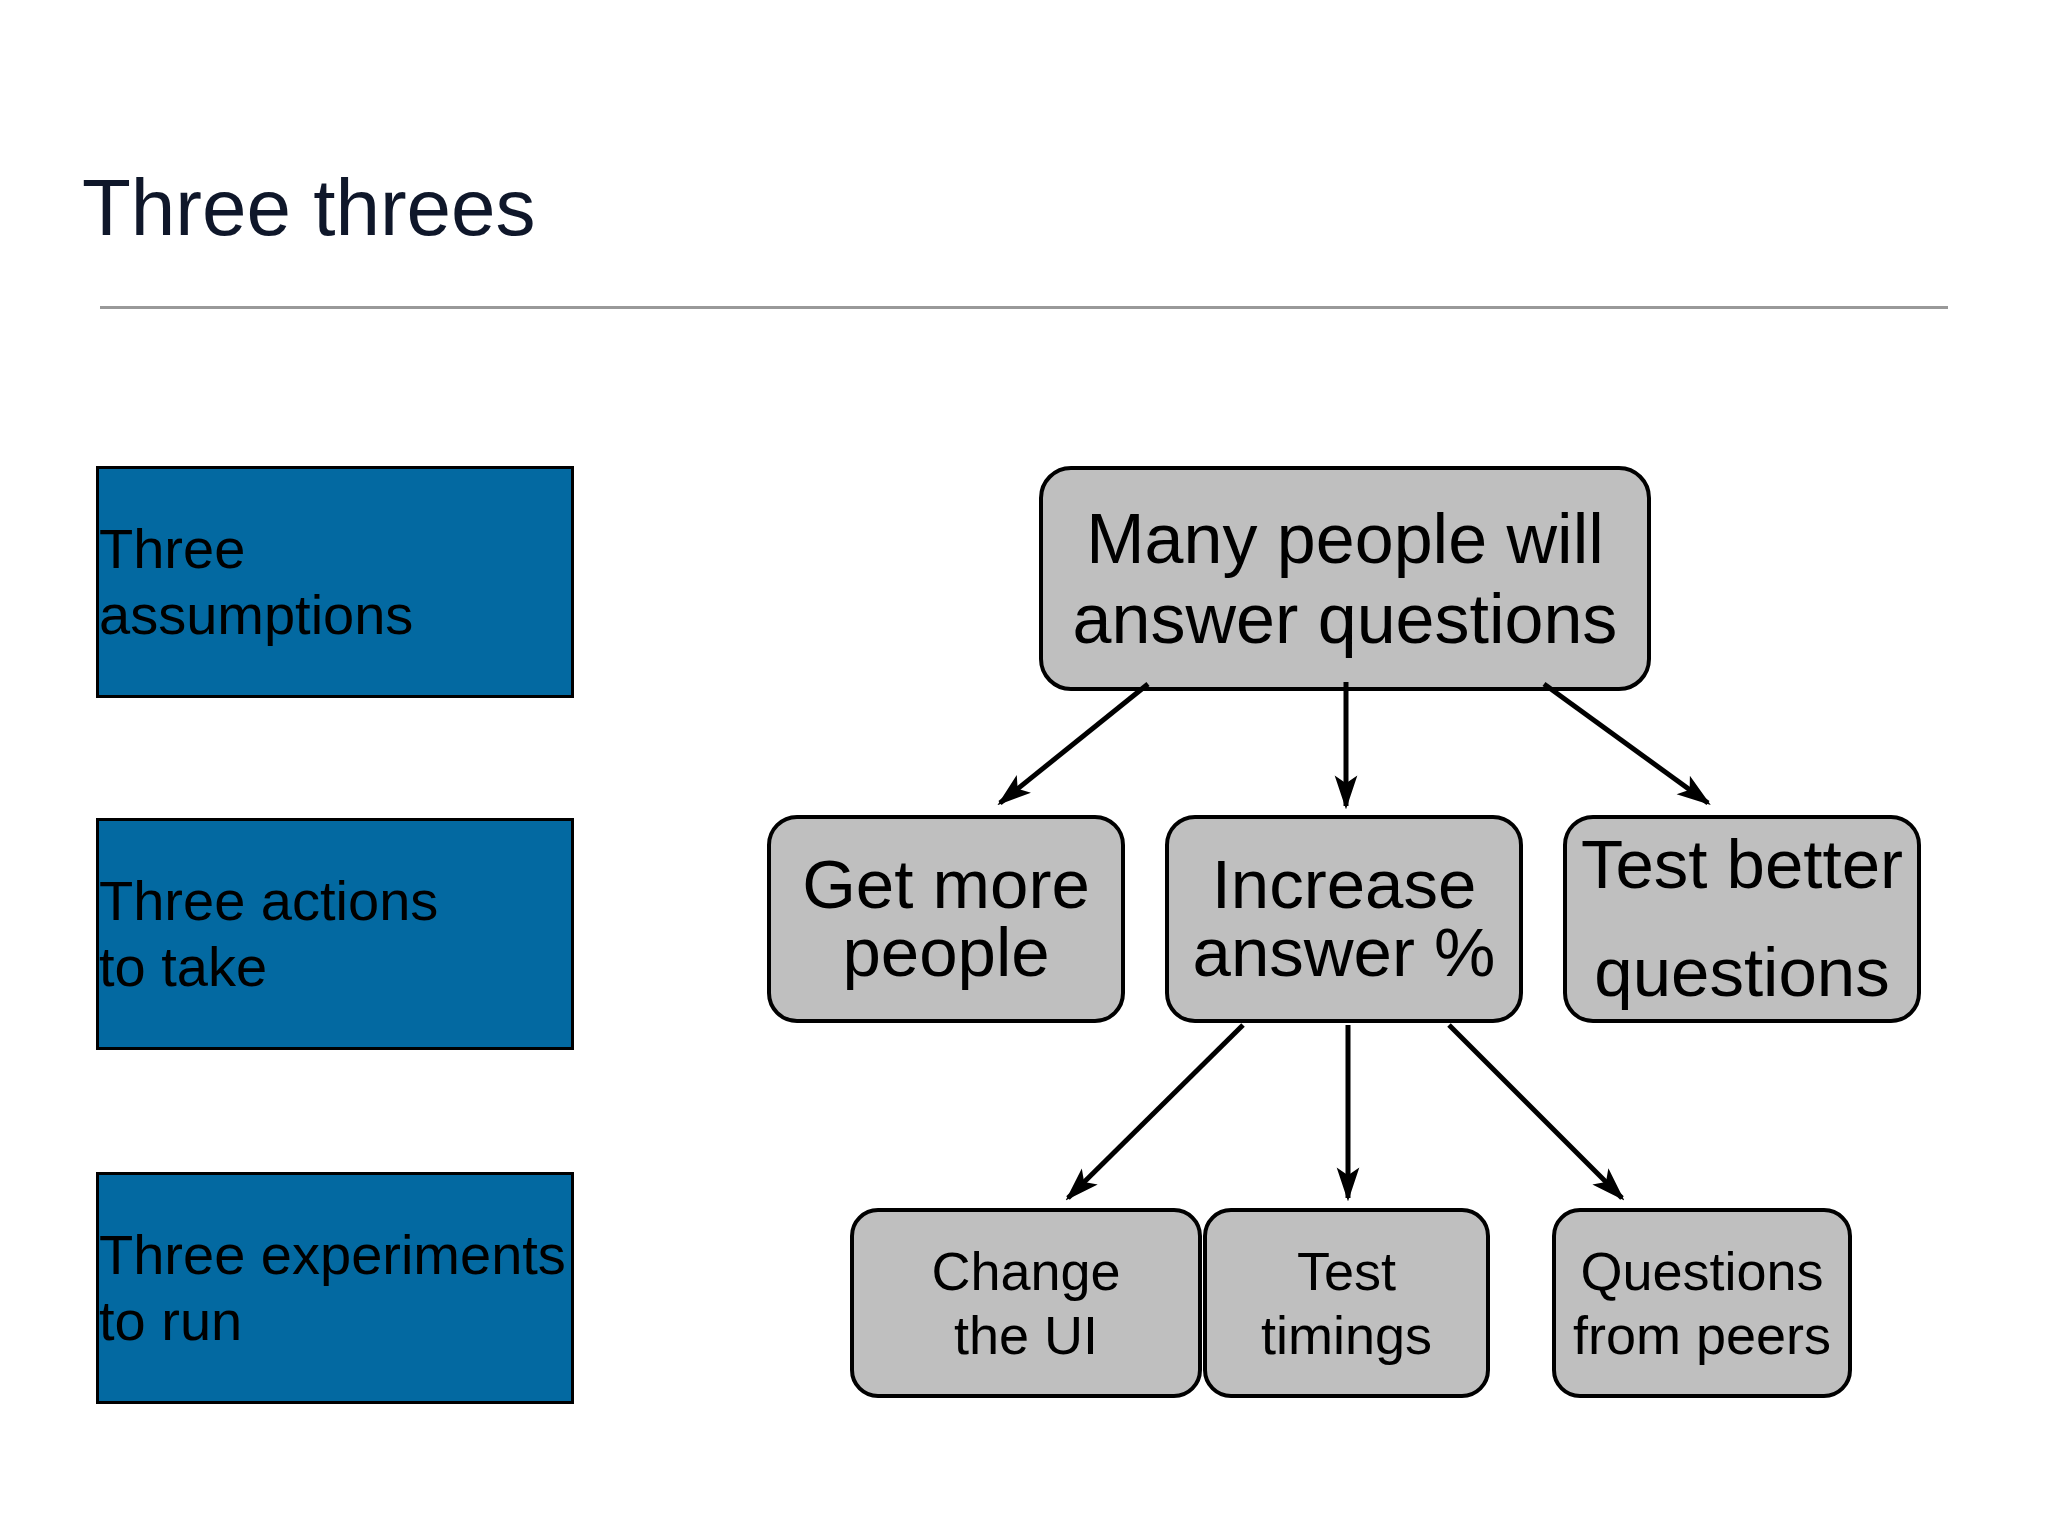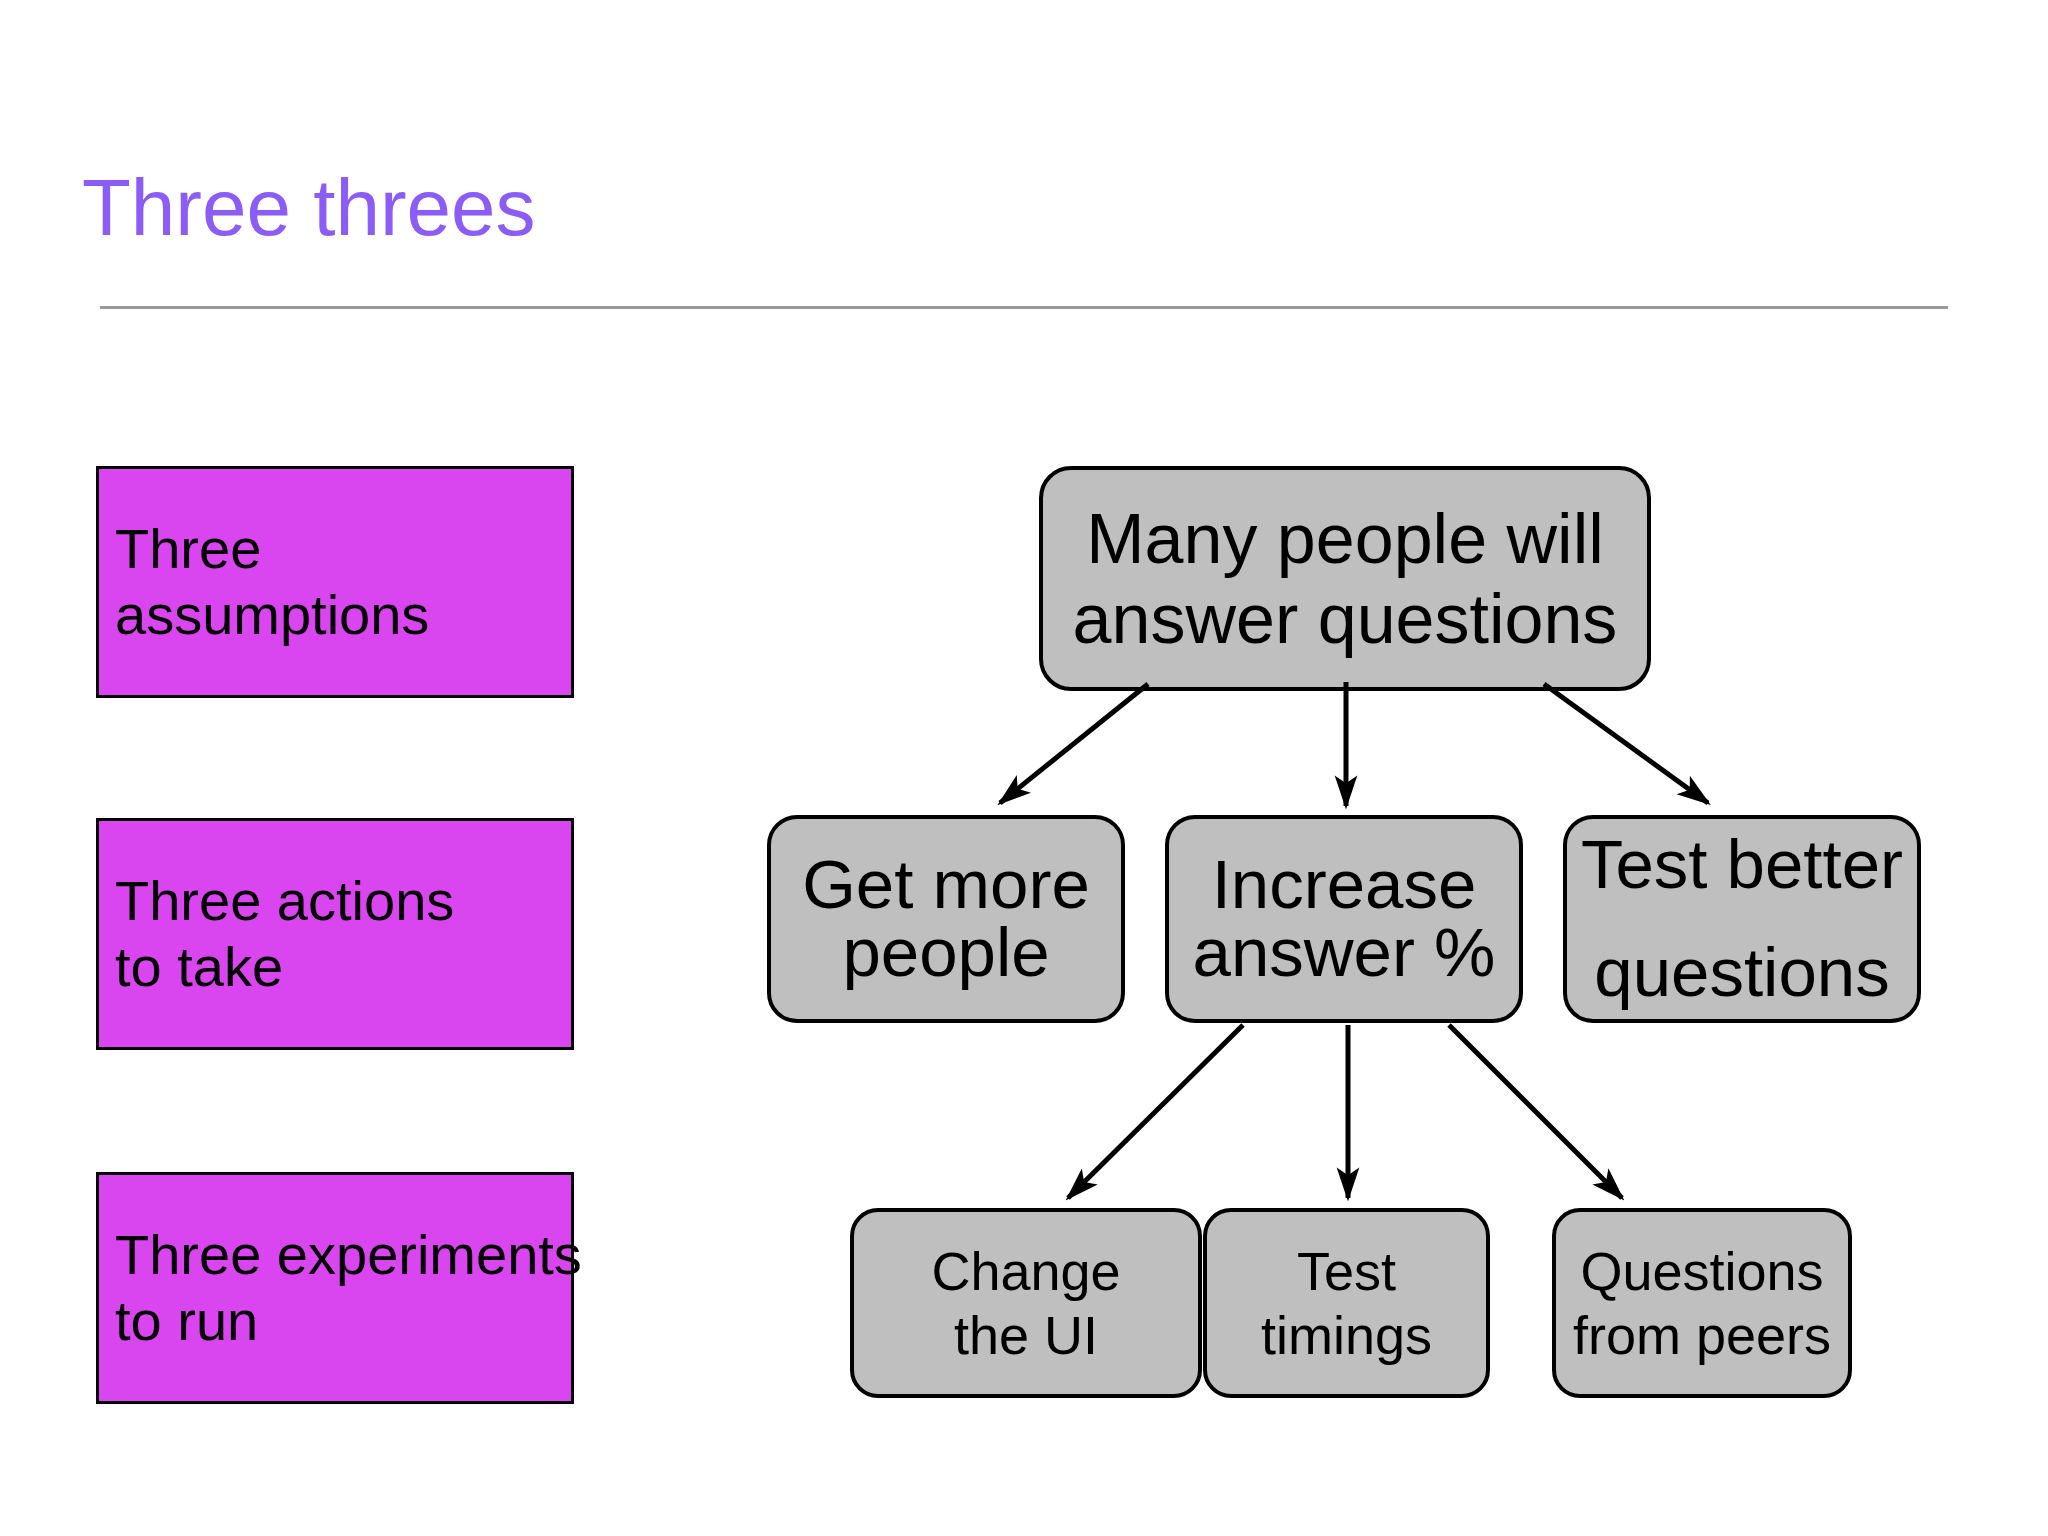--- a/index.html
+++ b/index.html
@@ -15,43 +15,43 @@
     background: #ffffff;
     overflow: hidden;
     color: #000000;
   }
   .title {
     position: absolute;
     left: 82px;
     top: 168px;
     font-size: 80px;
     line-height: 1.0;
-    color: #8b5cf6;
+    color: #0f172a;
     white-space: nowrap;
   }
   .divider {
     position: absolute;
     left: 100px;
     top: 306px;
     width: 1848px;
     height: 3px;
     background: #999999;
   }
   .lbox {
     position: absolute;
     left: 96px;
     width: 478px;
     height: 232px;
     box-sizing: border-box;
-    background: #d946ef;
+    background: #0369a1;
     border: 3px solid #000000;
     display: flex;
     flex-direction: column;
     justify-content: center;
-    padding-left: 16px;
+    padding-left: 0;
     font-size: 56px;
     line-height: 66px;
     white-space: nowrap;
   }
   .node {
     position: absolute;
     box-sizing: border-box;
     background: #bfbfbf;
     border: 4px solid #000000;
     display: flex;

